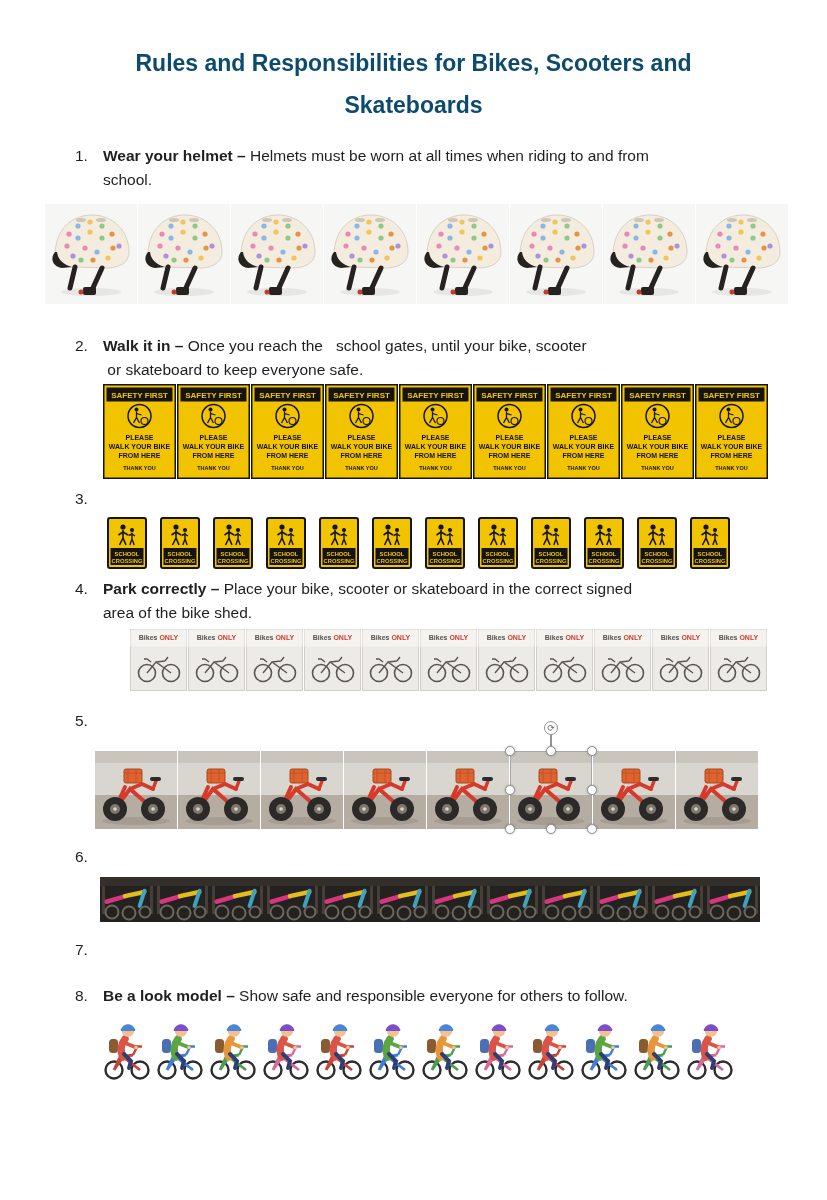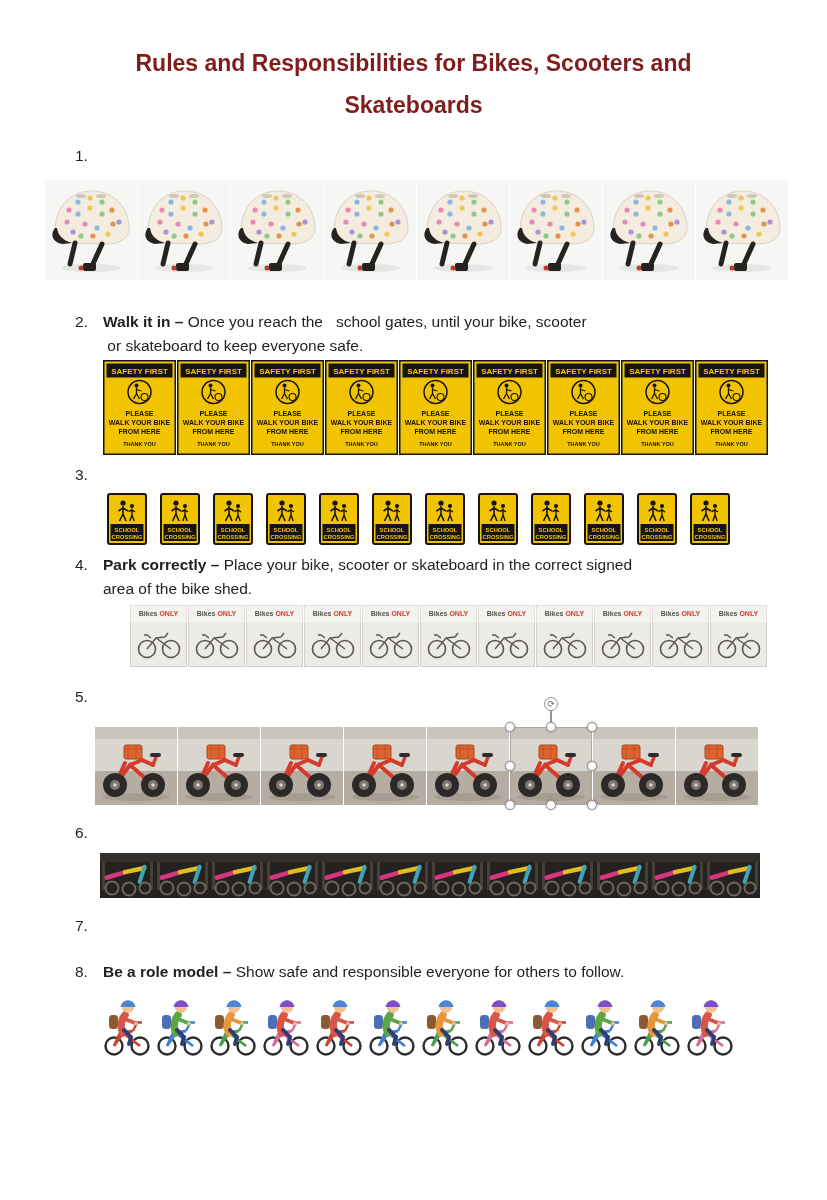--- a/index.html
+++ b/index.html
@@ -2,21 +2,21 @@
 <html><head>
 <meta charset="utf-8">
 <style>
   html,body{margin:0;padding:0;}
   body{
     width:827px;height:1200px;overflow:hidden;background:#ffffff;
     font-family:"Liberation Sans",sans-serif;color:#1f1f1f;
   }
   .page{padding:28px 60px 0 60px;box-sizing:border-box;}
   .title{
-    font-size:23px;font-weight:bold;text-align:center;color:#7f1d1d;
+    font-size:23px;font-weight:bold;text-align:center;color:#0c4a6e;
     line-height:42px;margin:14px 30px 18px 30px;white-space:pre-wrap;
   }
   .rule{display:flex;margin:0 0 0 15px;font-size:15.5px;line-height:24px;}
   .num{flex:none;width:28px;}
   .rule-text{white-space:pre-wrap;max-width:664px;}
   .rule-text b{font-weight:bold;}
   #rule-8{margin-top:22px;}
 
   .img-row{display:flex;align-items:center;}
   .img-item{flex:none;line-height:0;position:relative;}
@@ -51,20 +51,22 @@
 </head>
 <body>
 
 <div class="page">
 
   <h1 class="title">Rules and Responsibilities for Bikes, Scooters and
 Skateboards</h1>
 
   <div class="rule">
     <span class="num">1.</span>
+    <span class="rule-text"><b>Wear your helmet – </b><span>Helmets must be worn at all times when riding to and from
+school.</span></span>
   </div>
   <div class="img-row row-helmets" id="row-helmets">
       <div class="img-item">
         <svg width="92" height="100" viewBox="0 0 92 100">
   <rect width="92" height="100" fill="#f6f6f5"></rect>
   <ellipse cx="46" cy="88" rx="30" ry="4" fill="#e6e6e4"></ellipse>
   <path d="M10 52 C10 24 28 11 47 11 C68 11 84 27 84 48 C84 58 76 63 64 64 L26 63 C15 62 10 58 10 52 Z" fill="#f3ecdf" stroke="#d9d1c3" stroke-width="1"></path>
   <circle cx="24" cy="30" r="2.6" fill="#e57fb0" opacity="0.9"></circle>
           <circle cx="33" cy="22" r="2.6" fill="#7ab4e8" opacity="0.9"></circle>
           <circle cx="45" cy="18" r="2.6" fill="#f0c24a" opacity="0.9"></circle>
@@ -1134,21 +1136,21 @@
   </svg>
       </div>
     </div>
 
   <div class="rule">
     <span class="num">7.</span>
   </div>
 
   <div class="rule" id="rule-8">
     <span class="num">8.</span>
-    <span class="rule-text"><b>Be a role model – </b><span>Show safe and responsible everyone for others to follow.</span></span>
+    <span class="rule-text"><b>Be a look model – </b><span>Show safe and responsible everyone for others to follow.</span></span>
   </div>
   <div class="img-row row-riders" id="row-riders">
       <div class="img-item">
         <svg width="53" height="70" viewBox="0 0 53 70">
   <circle cx="14" cy="58" r="8.5" fill="#ffffff" stroke="#2d2d2d" stroke-width="2.4"></circle>
   <circle cx="40" cy="58" r="8.5" fill="#ffffff" stroke="#2d2d2d" stroke-width="2.4"></circle>
   <path d="M14 58 L23 45 L40 58 M23 45 L33 43 M14 58 L20 45 L33 43" stroke="#c94436" stroke-width="2.8" fill="none"></path>
   <path d="M33 43 L37 35 M32 34.5 h10" stroke="#c94436" stroke-width="2.4" fill="none"></path>
   <rect x="9" y="27" width="9" height="14" rx="3.5" fill="#8a5a33"></rect>
   <path d="M25 27 C21 32 20 39 23 45" stroke="#d85548" stroke-width="7.5" fill="none" stroke-linecap="round"></path>

